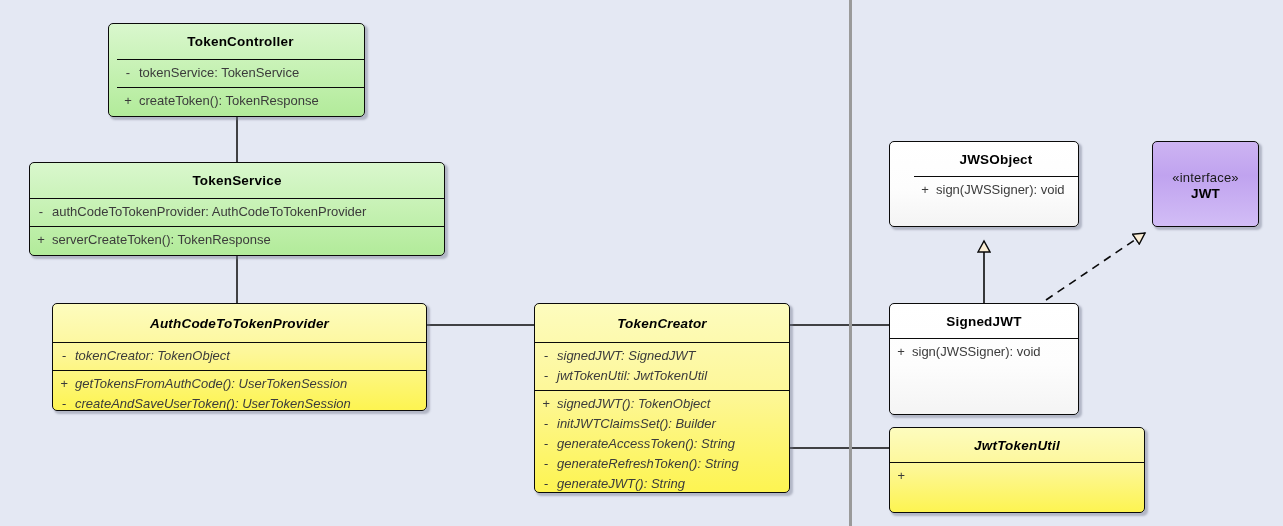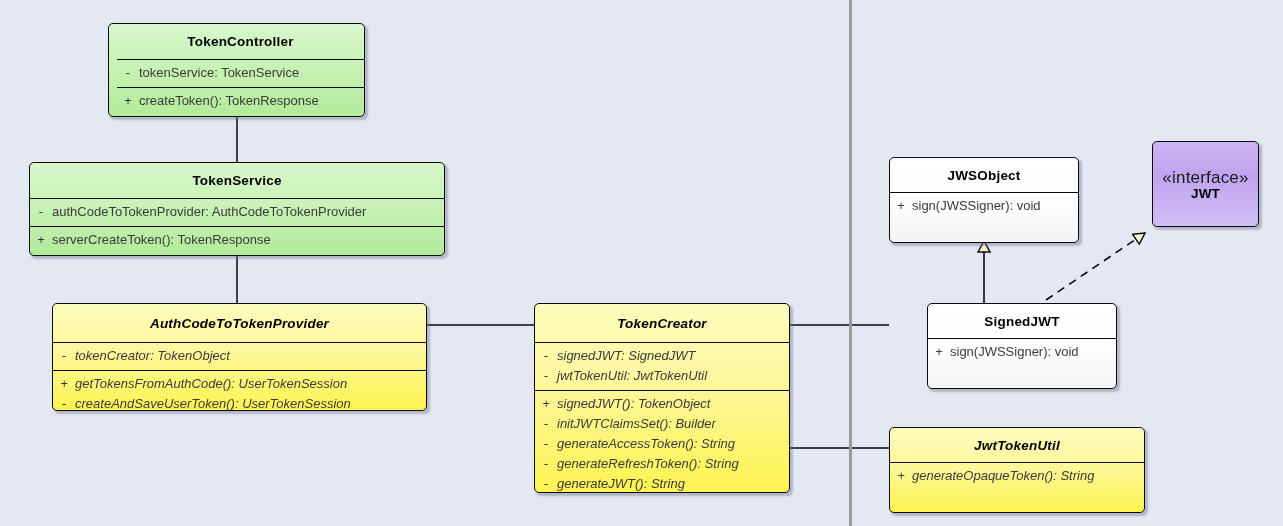--- a/index.html
+++ b/index.html
@@ -42,21 +42,21 @@
     font-size: 13.5px;
     color: #000;
     letter-spacing: 0.2px;
     display: flex;
     flex-direction: column;
     align-items: center;
     justify-content: center;
   }
   .cls-stereo {
     font-weight: normal;
-    font-size: 17px;
+    font-size: 13px;
     color: #1a1a1a;
     line-height: 17px;
   }
   .cls-sec {
     box-sizing: border-box;
     border-top: 1.4px solid #0a0a0a;
     padding: 3px 0 4px 0;
   }
   .cls-row {
     display: flex;
@@ -203,32 +203,32 @@
         <div class="cls-row">
           <span class="vis">-</span>
           <span class="memtext">generateRefreshToken(): String</span>
         </div>
         <div class="cls-row">
           <span class="vis">-</span>
           <span class="memtext">generateJWT(): String</span>
         </div>
       </div>
     </div>
-    <div class="uml-class white" style="left: 889px; top: 157px; width: 190px; height: 86px;">
+    <div class="uml-class white" style="left: 889px; top: 141px; width: 190px; height: 86px; padding-left: 24px;">
       <div class="cls-title" style="height: 34px;">
         <div>JWSObject</div>
       </div>
       <div class="cls-sec">
         <div class="cls-row">
           <span class="vis">+</span>
           <span class="memtext">sign(JWSSigner): void</span>
         </div>
       </div>
     </div>
-    <div class="uml-class white" style="left: 889px; top: 303px; width: 190px; height: 86px; margin-left: 38px;">
+    <div class="uml-class white" style="left: 889px; top: 303px; width: 190px; height: 112px;">
       <div class="cls-title" style="height: 34px;">
         <div>SignedJWT</div>
       </div>
       <div class="cls-sec">
         <div class="cls-row">
           <span class="vis">+</span>
           <span class="memtext">sign(JWSSigner): void</span>
         </div>
       </div>
     </div>
@@ -238,17 +238,16 @@
         <div>JWT</div>
       </div>
     </div>
     <div class="uml-class yellow" style="left: 889px; top: 427px; width: 256px; height: 86px;">
       <div class="cls-title" style="height: 34px;">
         <div>JwtTokenUtil</div>
       </div>
       <div class="cls-sec">
         <div class="cls-row">
           <span class="vis">+</span>
-          <span class="memtext">generateOpaqueToken(): String</span>
         </div>
       </div>
     </div>
   </div>
 
 </body></html>

